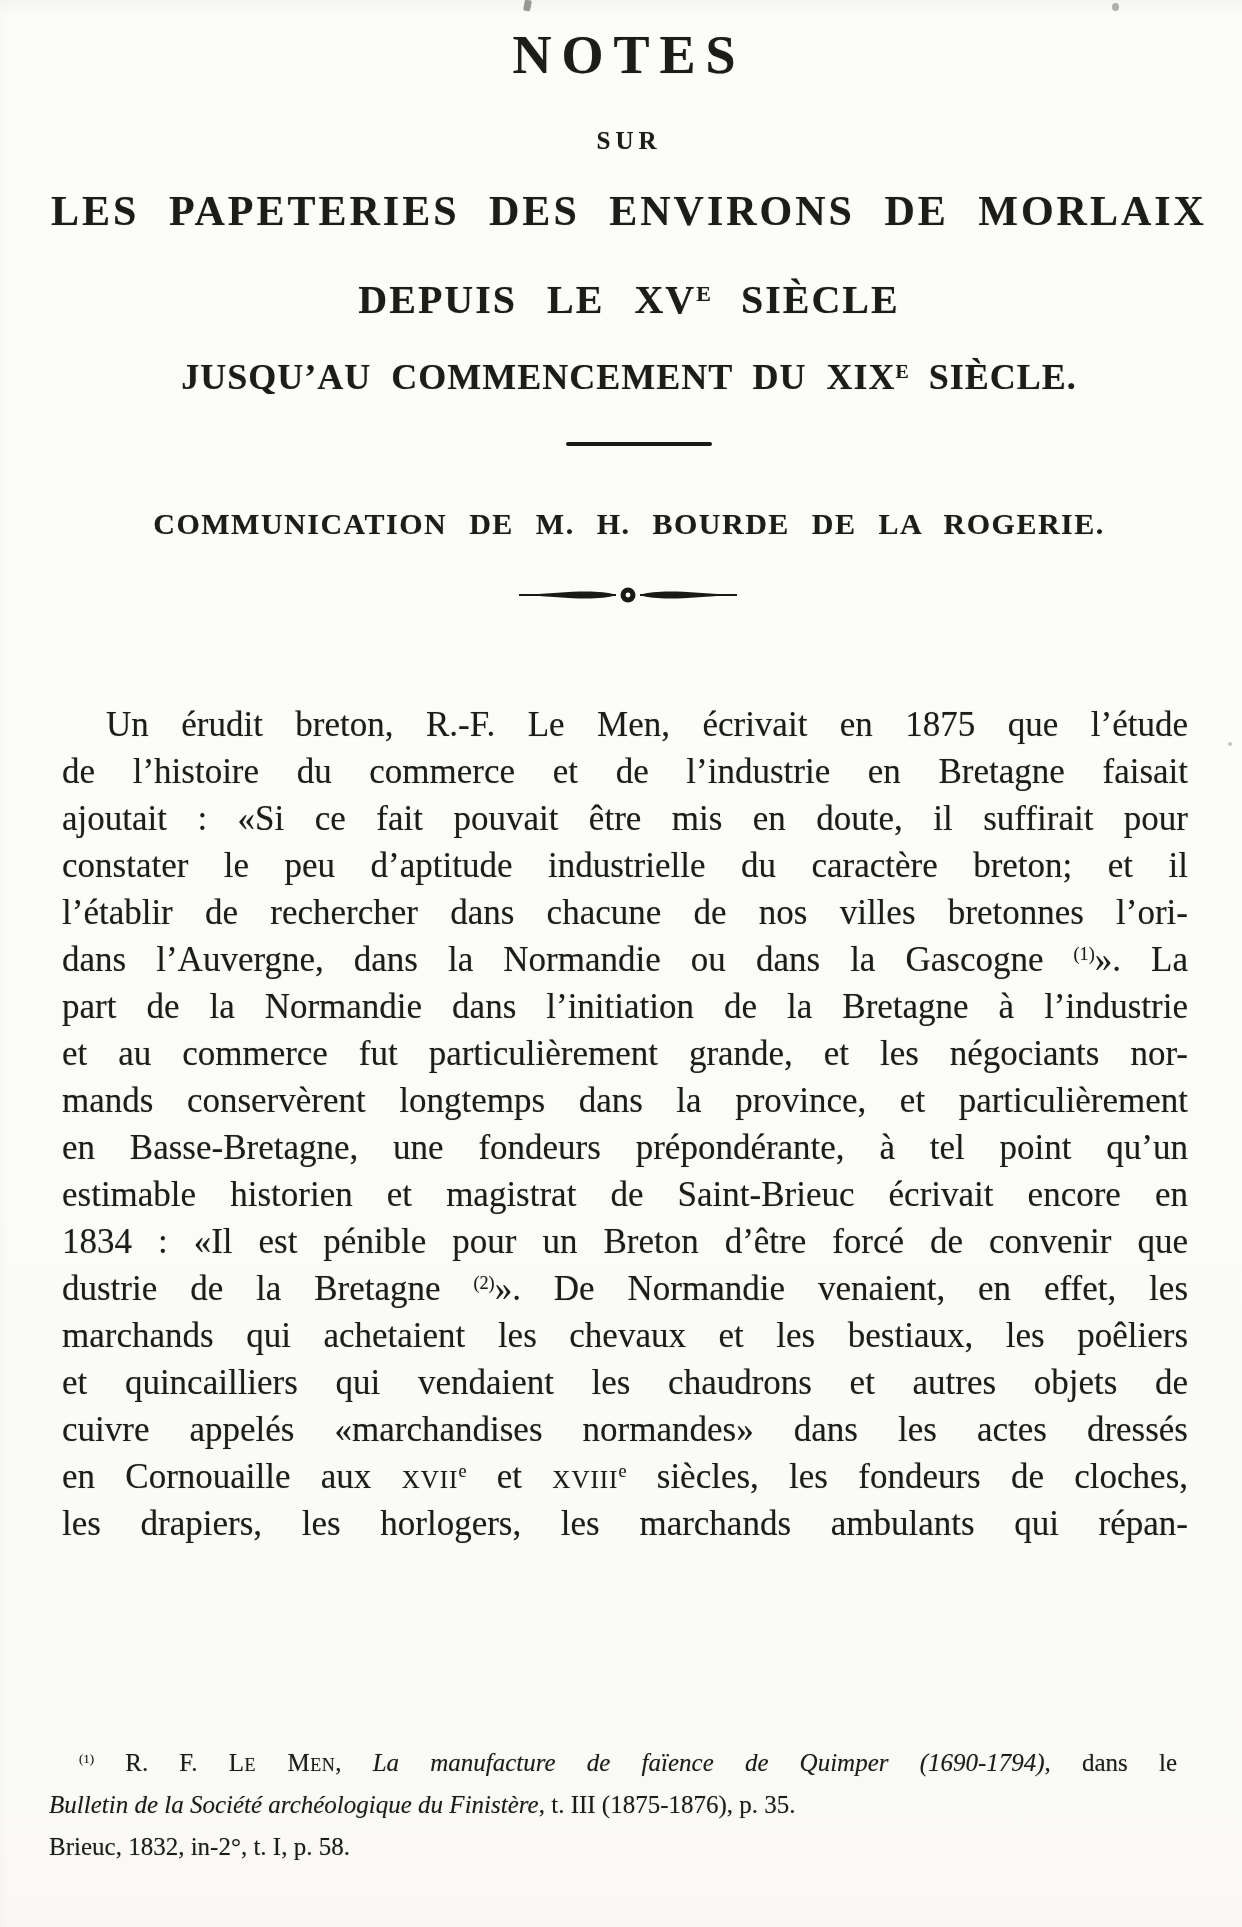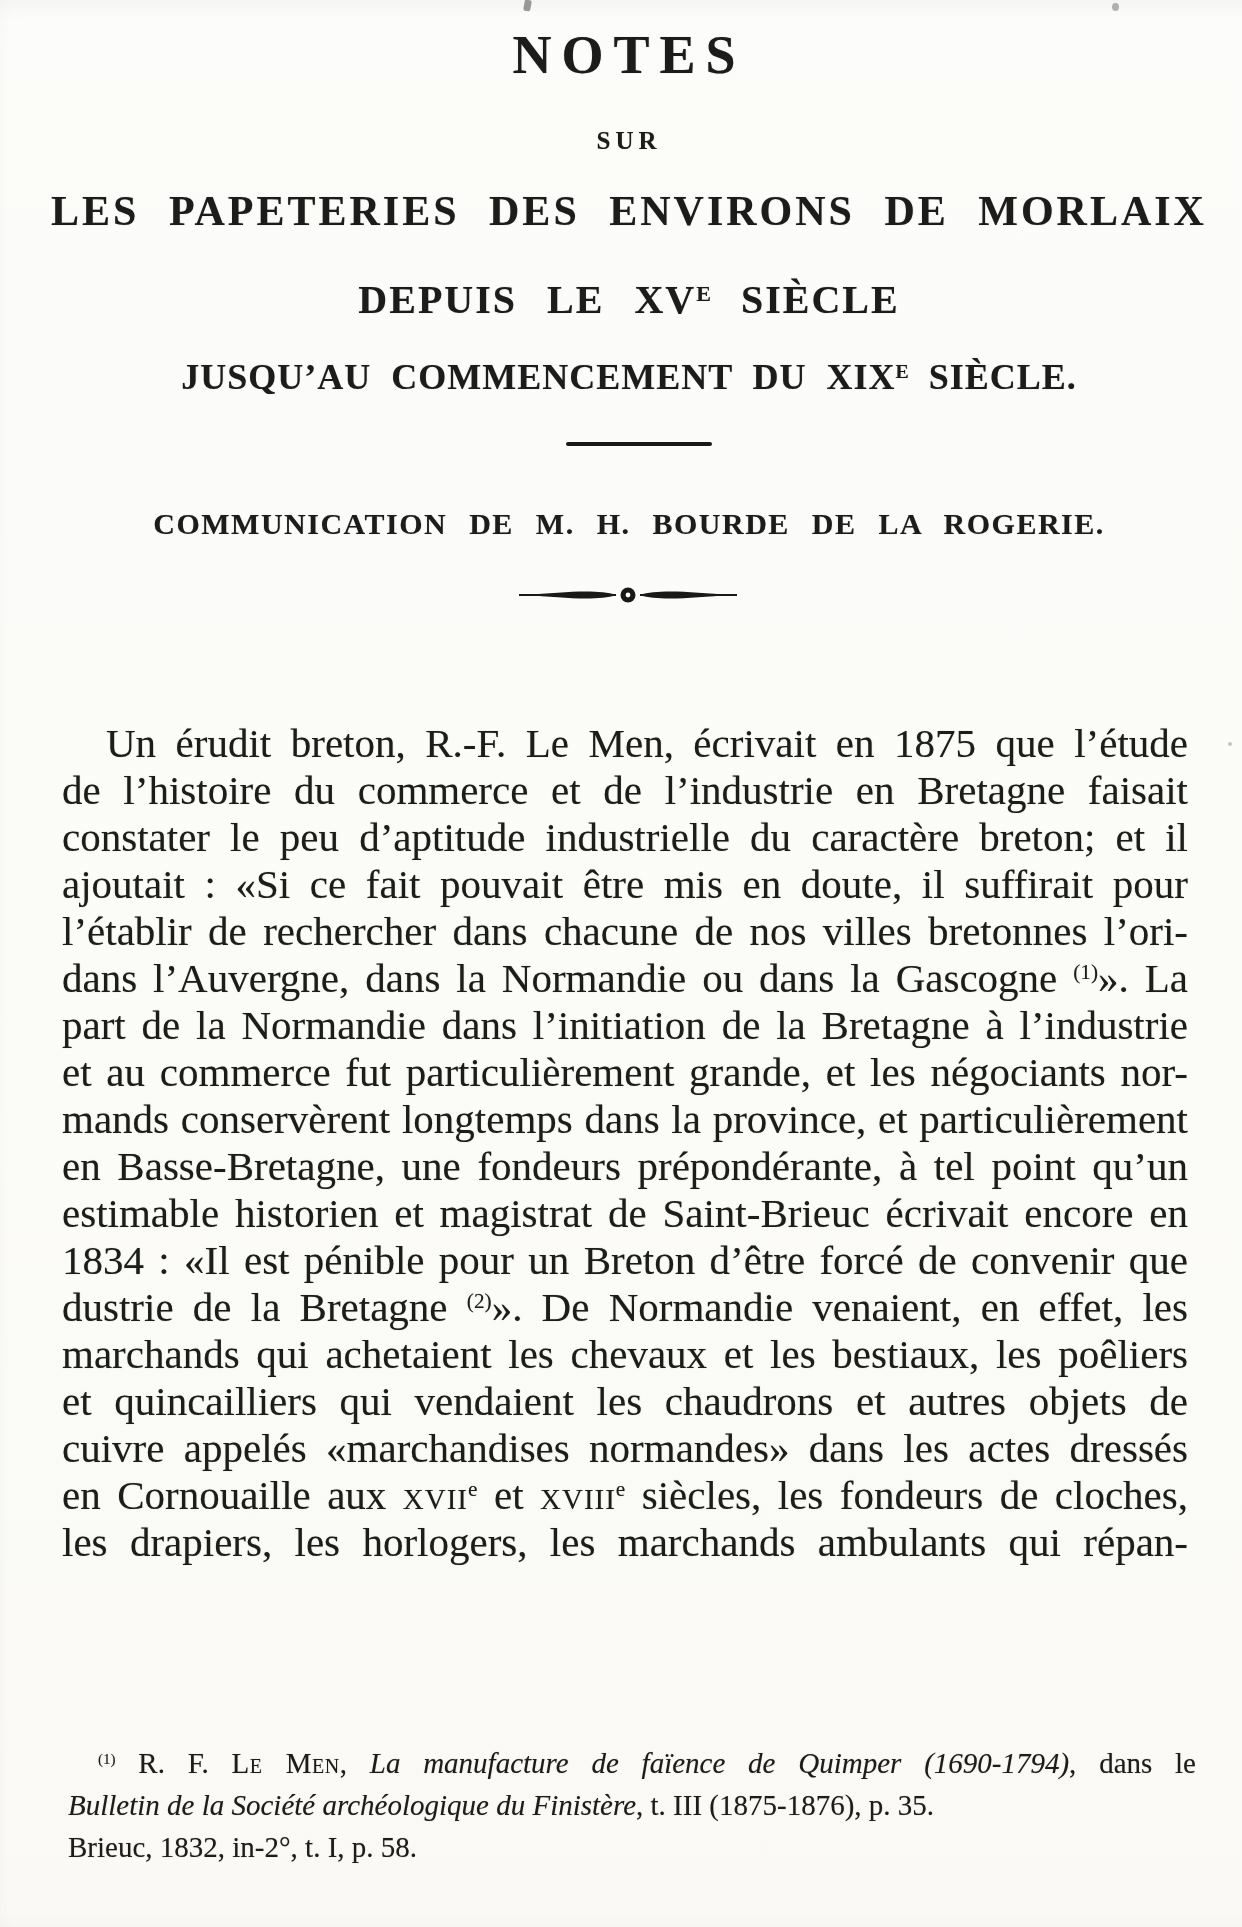--- a/index.html
+++ b/index.html
@@ -24,28 +24,28 @@
   .main-heading{top:190px;font-size:42px;font-weight:bold;letter-spacing:3px;word-spacing:16px;line-height:1;}
   .period-from{top:280px;font-size:40px;font-weight:bold;letter-spacing:2px;word-spacing:18px;line-height:1;}
   .period-to{top:359px;font-size:36px;font-weight:bold;letter-spacing:1px;word-spacing:10px;line-height:1;}
   .communication{top:509px;font-size:30px;font-weight:bold;letter-spacing:1.5px;word-spacing:13px;line-height:1;}
   .hsup{font-size:.55em;vertical-align:.55em;letter-spacing:0;}
 
   .rule{position:absolute;top:442px;left:566px;width:146px;height:4px;background:#191917;border-radius:2px;}
   .fleuron{position:absolute;top:586px;left:518px;}
 
   
-  .body-text{position:absolute;top:720px;left:62px;width:1126px;font-size:41px;line-height:47px;}
+  .body-text{position:absolute;top:701px;left:62px;width:1126px;font-size:35px;line-height:47px;}
   .bl{text-align:justify;text-align-last:justify;height:47px;white-space:nowrap;}
   .bl.indent{padding-left:44px;}
   sup.ref{font-size:.52em;vertical-align:.6em;line-height:0;}
   .rn{font-variant:small-caps;letter-spacing:1px;}
 
   
-  .footnotes{position:absolute;top:1742px;left:68px;width:1128px;font-size:29px;line-height:42px;}
+  .footnotes{position:absolute;top:1742px;left:49px;width:1128px;font-size:25px;line-height:42px;}
   .fl{height:42px;white-space:nowrap;}
   .fl.just{text-align:justify;text-align-last:justify;}
   .fl.first{padding-left:30px;}
   .it{font-style:italic;}
   .sc{font-variant:small-caps;letter-spacing:.5px;}
 
   
   .speck{position:absolute;pointer-events:none;}
   .speck-a{left:524px;top:0;width:7px;height:11px;background:#4a4a48;opacity:.55;border-radius:2px;transform:rotate(10deg);}
   .speck-b{left:1112px;top:3px;width:7px;height:8px;background:#6a6a68;opacity:.5;border-radius:50%;}
@@ -77,22 +77,22 @@
     <path d="M8,9 C45,6.2 80,2.8 98,9 C80,15.2 45,11.8 8,9 Z" fill="#191917"></path>
     <circle cx="110" cy="9" r="7.5" fill="#191917"></circle>
     <circle cx="110" cy="9" r="2.4" fill="#fbfbf8"></circle>
     <line x1="122" y1="9" x2="219" y2="9" stroke="#191917" stroke-width="2"></line>
     <path d="M212,9 C175,6.2 140,2.8 122,9 C140,15.2 175,11.8 212,9 Z" fill="#191917"></path>
   </svg>
 
   <main class="body-text">
     <div class="bl indent"><span>Un érudit breton, R.-F. Le Men, écrivait en 1875 que l’étude</span></div>
     <div class="bl"><span>de l’histoire du commerce et de l’industrie en Bretagne faisait</span></div>
+    <div class="bl"><span>ajoutait : «Si ce fait pouvait être mis en doute, il suffirait pour</span></div>
     <div class="bl"><span>constater le peu d’aptitude industrielle du caractère breton; et il</span></div>
-    <div class="bl"><span>ajoutait : «Si ce fait pouvait être mis en doute, il suffirait pour</span></div>
     <div class="bl"><span>l’établir de rechercher dans chacune de nos villes bretonnes l’ori-</span></div>
     <div class="bl"><span>dans l’Auvergne, dans la Normandie ou dans la Gascogne </span><sup class="ref">(1)</sup><span>». La</span></div>
     <div class="bl"><span>part de la Normandie dans l’initiation de la Bretagne à l’industrie</span></div>
     <div class="bl"><span>et au commerce fut particulièrement grande, et les négociants nor-</span></div>
     <div class="bl"><span>mands conservèrent longtemps dans la province, et particulièrement</span></div>
     <div class="bl"><span>en Basse-Bretagne, une fondeurs prépondérante, à tel point qu’un</span></div>
     <div class="bl"><span>estimable historien et magistrat de Saint-Brieuc écrivait encore en</span></div>
     <div class="bl"><span>1834 : «Il est pénible pour un Breton d’être forcé de convenir que</span></div>
     <div class="bl"><span>dustrie de la Bretagne </span><sup class="ref">(2)</sup><span>». De Normandie venaient, en effet, les</span></div>
     <div class="bl"><span>marchands qui achetaient les chevaux et les bestiaux, les poêliers</span></div>

